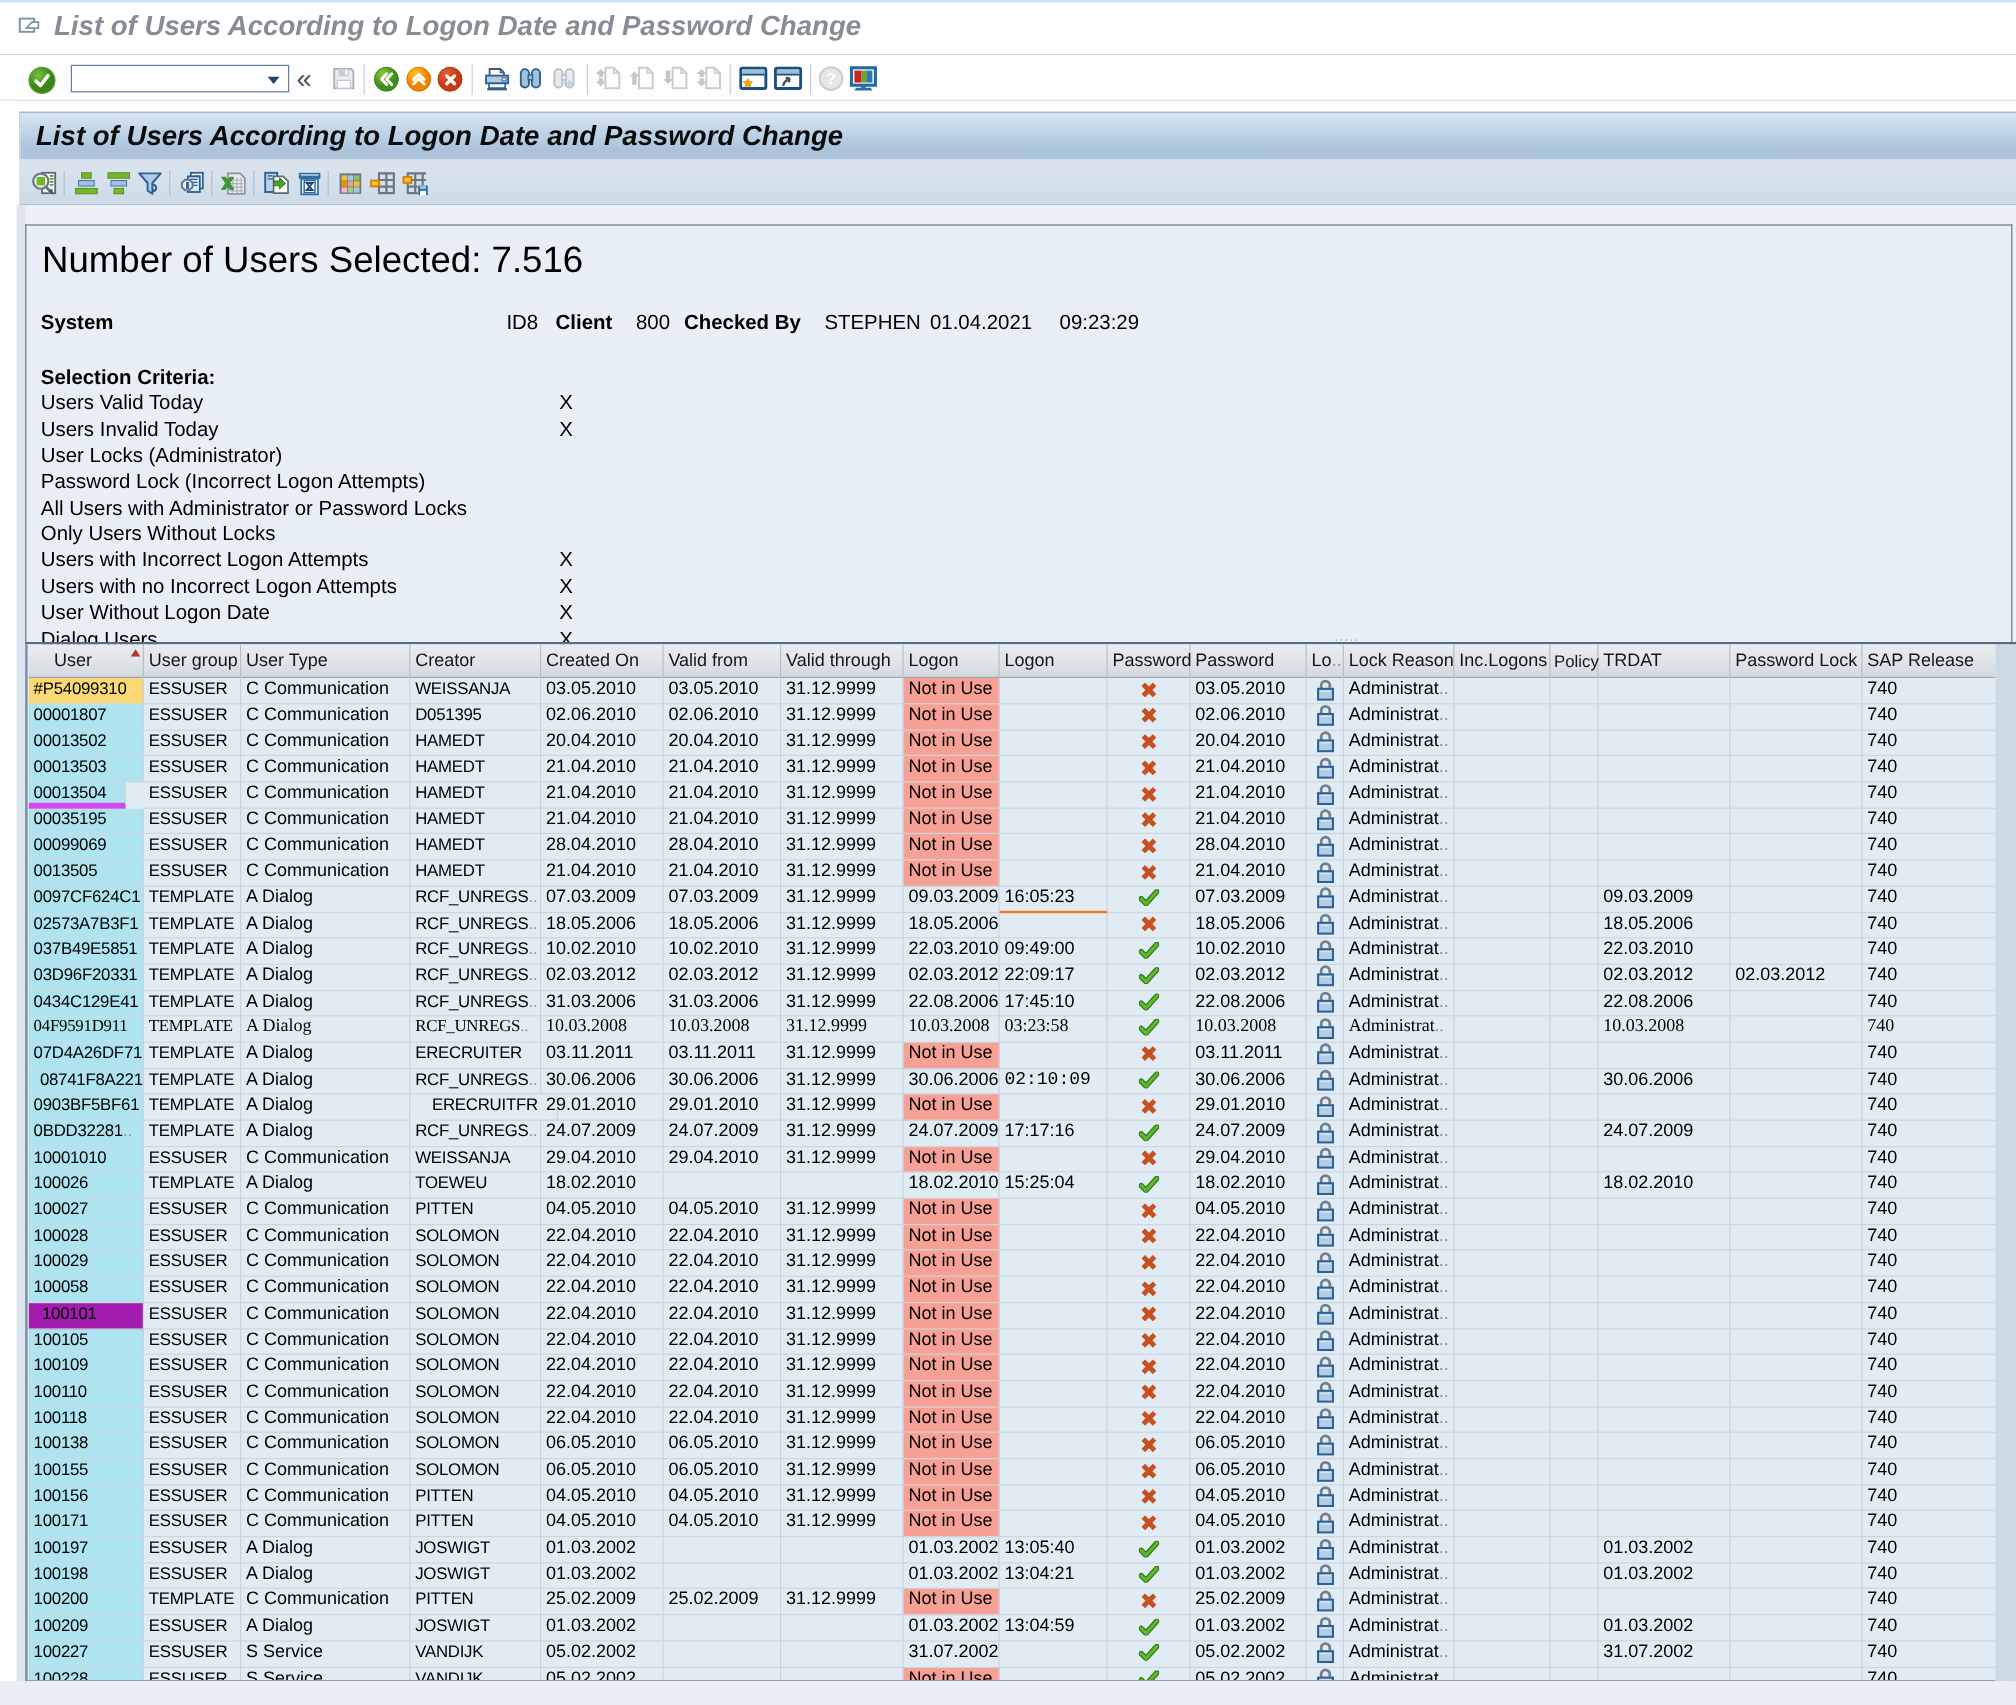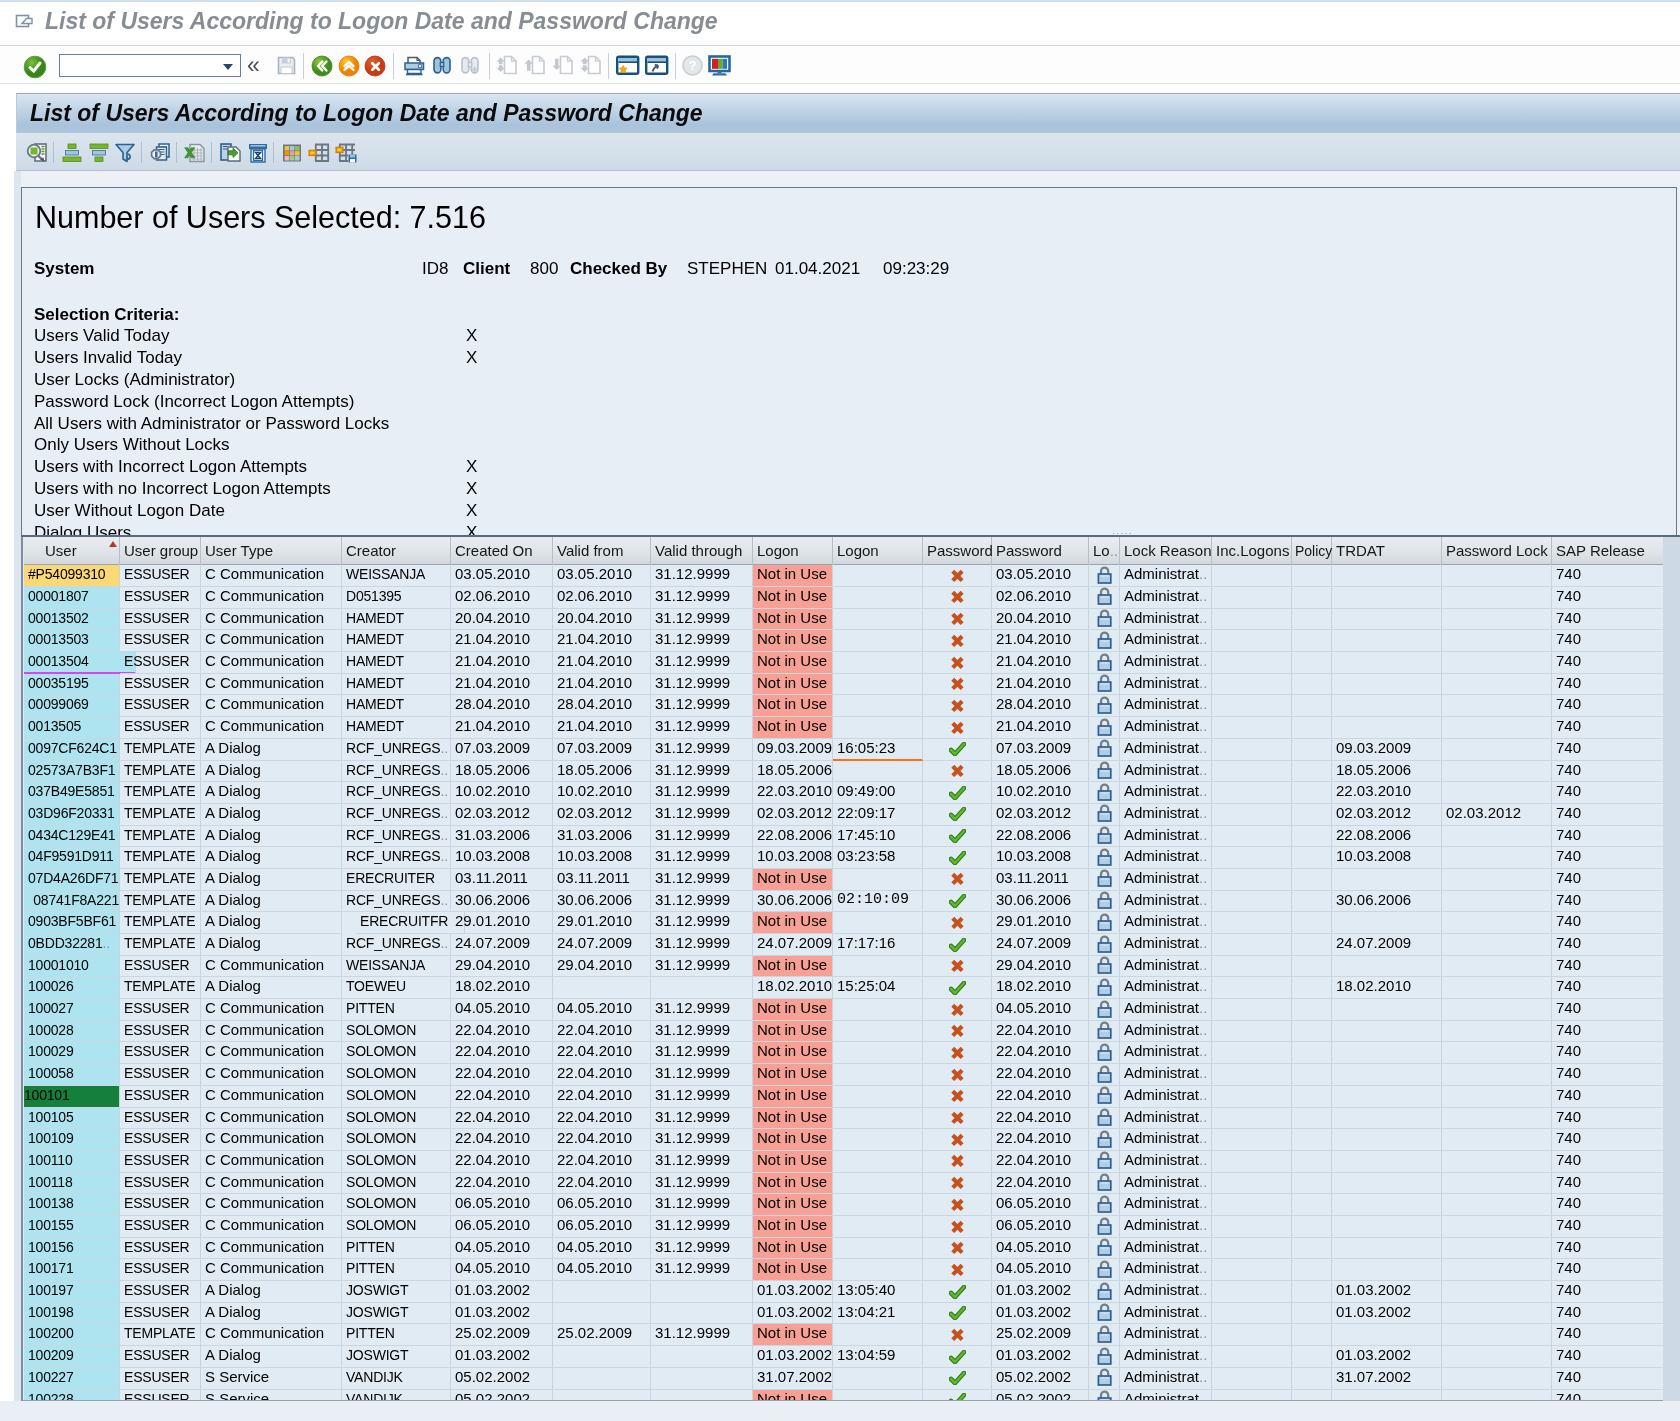--- a/index.html
+++ b/index.html
@@ -368,21 +368,21 @@
           <path d="M4.4 10 h8.4" stroke="#d8e6f2" stroke-width="1.2"></path>
         </svg></div>
 <div style="position:absolute;left:1096px;top:0;width:92px;height:21.69px;border-right:1px solid #c9d3dd;border-bottom:1px solid #ccd6e0;padding:0px 0 0 4px;overflow:hidden;">Administrat<span class="dt">..</span></div>
 <div style="position:absolute;left:1188px;top:0;width:80px;height:21.69px;border-right:1px solid #c9d3dd;border-bottom:1px solid #ccd6e0;padding:0px 0 0 4px;overflow:hidden;"></div>
 <div style="position:absolute;left:1268px;top:0;width:40px;height:21.69px;border-right:1px solid #c9d3dd;border-bottom:1px solid #ccd6e0;padding:0px 0 0 4px;overflow:hidden;"></div>
 <div style="position:absolute;left:1308px;top:0;width:110px;height:21.69px;border-right:1px solid #c9d3dd;border-bottom:1px solid #ccd6e0;padding:0px 0 0 4px;overflow:hidden;"></div>
 <div style="position:absolute;left:1418px;top:0;width:110px;height:21.69px;border-right:1px solid #c9d3dd;border-bottom:1px solid #ccd6e0;padding:0px 0 0 4px;overflow:hidden;"></div>
 <div style="position:absolute;left:1528px;top:0;width:112px;height:21.69px;border-right:1px solid #c9d3dd;border-bottom:1px solid #ccd6e0;padding:0px 0 0 4px;overflow:hidden;">740</div>
 </div>
 <div style="position:absolute;left:1px;top:115.06px;width:1640px;height:21.69px;font-size:15px;color:#000;white-space:nowrap;">
-<div style="position:absolute;left:0px;top:0;width:112px;height:21.69px;border-right:1px solid #c9d3dd;border-bottom:2px solid #d946ef;padding:0px 0 0 4px;overflow:hidden;background:#aee4f0;"><span class="cap">00013504</span></div>
+<div style="position:absolute;left:0px;top:0;width:81px;height:21.69px;border-right:1px solid #c9d3dd;border-bottom:5px solid #d946ef;padding:0px 0 0 4px;overflow:hidden;background:#aee4f0;"><span class="cap">00013504</span></div>
 <div style="position:absolute;left:96px;top:0;width:81px;height:21.69px;border-right:1px solid #c9d3dd;border-bottom:1px solid #ccd6e0;padding:0px 0 0 4px;overflow:hidden;"><span class="cap">ESSUSER</span></div>
 <div style="position:absolute;left:177px;top:0;width:141px;height:21.69px;border-right:1px solid #c9d3dd;border-bottom:1px solid #ccd6e0;padding:0px 0 0 4px;overflow:hidden;">C Communication</div>
 <div style="position:absolute;left:318px;top:0;width:109px;height:21.69px;border-right:1px solid #c9d3dd;border-bottom:1px solid #ccd6e0;padding:0px 0 0 4px;overflow:hidden;"><span class="cap">HAMEDT</span></div>
 <div style="position:absolute;left:427px;top:0;width:102px;height:21.69px;border-right:1px solid #c9d3dd;border-bottom:1px solid #ccd6e0;padding:0px 0 0 4px;overflow:hidden;">21.04.2010</div>
 <div style="position:absolute;left:529px;top:0;width:98px;height:21.69px;border-right:1px solid #c9d3dd;border-bottom:1px solid #ccd6e0;padding:0px 0 0 4px;overflow:hidden;">21.04.2010</div>
 <div style="position:absolute;left:627px;top:0;width:102px;height:21.69px;border-right:1px solid #c9d3dd;border-bottom:1px solid #ccd6e0;padding:0px 0 0 4px;overflow:hidden;">31.12.9999</div>
 <div style="position:absolute;left:729px;top:0;width:80px;height:21.69px;border-right:1px solid #c9d3dd;border-bottom:1px solid #ccd6e0;padding:0px 0 0 4px;overflow:hidden;background:#f7a095;">Not in Use</div>
 <div style="position:absolute;left:809px;top:0;width:90px;height:21.69px;border-right:1px solid #c9d3dd;border-bottom:1px solid #ccd6e0;padding:0px 0 0 4px;overflow:hidden;"></div>
 <div style="position:absolute;left:899px;top:0;width:69px;height:21.69px;border-right:1px solid #c9d3dd;border-bottom:1px solid #ccd6e0;padding:0px 0 0 4px;overflow:hidden;text-align:center;padding-left:0;padding-top:1.5px;"><svg width="15" height="14" viewBox="0 0 15 14" style="vertical-align:-2px">
           <path d="M7.5 4.4 L11 0.9 L14.1 4 L10.6 7.5 L14.1 11 L11 14.1 L7.5 10.6 L4 14.1 L0.9 11 L4.4 7.5 L0.9 4 L4 0.9 Z" fill="#c8501d" transform="scale(0.93) translate(0.5,0)"></path>
@@ -605,21 +605,21 @@
           <rect x="2.4" y="8" width="12.4" height="9" fill="#b2cde4" stroke="#2e6191" stroke-width="1.7"></rect>
           <path d="M4.4 10 h8.4" stroke="#d8e6f2" stroke-width="1.2"></path>
         </svg></div>
 <div style="position:absolute;left:1096px;top:0;width:92px;height:21.69px;border-right:1px solid #c9d3dd;border-bottom:1px solid #ccd6e0;padding:0px 0 0 4px;overflow:hidden;">Administrat<span class="dt">..</span></div>
 <div style="position:absolute;left:1188px;top:0;width:80px;height:21.69px;border-right:1px solid #c9d3dd;border-bottom:1px solid #ccd6e0;padding:0px 0 0 4px;overflow:hidden;"></div>
 <div style="position:absolute;left:1268px;top:0;width:40px;height:21.69px;border-right:1px solid #c9d3dd;border-bottom:1px solid #ccd6e0;padding:0px 0 0 4px;overflow:hidden;"></div>
 <div style="position:absolute;left:1308px;top:0;width:110px;height:21.69px;border-right:1px solid #c9d3dd;border-bottom:1px solid #ccd6e0;padding:0px 0 0 4px;overflow:hidden;">22.08.2006</div>
 <div style="position:absolute;left:1418px;top:0;width:110px;height:21.69px;border-right:1px solid #c9d3dd;border-bottom:1px solid #ccd6e0;padding:0px 0 0 4px;overflow:hidden;"></div>
 <div style="position:absolute;left:1528px;top:0;width:112px;height:21.69px;border-right:1px solid #c9d3dd;border-bottom:1px solid #ccd6e0;padding:0px 0 0 4px;overflow:hidden;">740</div>
 </div>
-<div style="position:absolute;left:1px;top:310.27000000000004px;width:1640px;height:21.69px;font-size:15px;color:#000;white-space:nowrap;">
+<div style="position:absolute;left:1px;top:310.27000000000004px;width:1640px;height:21.69px;font-size:15px;color:#000;white-space:nowrap;font-family:Liberation Serif, serif;">
 <div style="position:absolute;left:0px;top:0;width:96px;height:21.69px;border-right:1px solid #c9d3dd;border-bottom:1px solid #ccd6e0;padding:0px 0 0 4px;overflow:hidden;background:#aee4f0;"><span class="cap">04F9591D911</span></div>
 <div style="position:absolute;left:96px;top:0;width:81px;height:21.69px;border-right:1px solid #c9d3dd;border-bottom:1px solid #ccd6e0;padding:0px 0 0 4px;overflow:hidden;"><span class="cap">TEMPLATE</span></div>
 <div style="position:absolute;left:177px;top:0;width:141px;height:21.69px;border-right:1px solid #c9d3dd;border-bottom:1px solid #ccd6e0;padding:0px 0 0 4px;overflow:hidden;">A Dialog</div>
 <div style="position:absolute;left:318px;top:0;width:109px;height:21.69px;border-right:1px solid #c9d3dd;border-bottom:1px solid #ccd6e0;padding:0px 0 0 4px;overflow:hidden;"><span class="cap">RCF_UNREGS<span class="dt">..</span></span></div>
 <div style="position:absolute;left:427px;top:0;width:102px;height:21.69px;border-right:1px solid #c9d3dd;border-bottom:1px solid #ccd6e0;padding:0px 0 0 4px;overflow:hidden;">10.03.2008</div>
 <div style="position:absolute;left:529px;top:0;width:98px;height:21.69px;border-right:1px solid #c9d3dd;border-bottom:1px solid #ccd6e0;padding:0px 0 0 4px;overflow:hidden;">10.03.2008</div>
 <div style="position:absolute;left:627px;top:0;width:102px;height:21.69px;border-right:1px solid #c9d3dd;border-bottom:1px solid #ccd6e0;padding:0px 0 0 4px;overflow:hidden;">31.12.9999</div>
 <div style="position:absolute;left:729px;top:0;width:80px;height:21.69px;border-right:1px solid #c9d3dd;border-bottom:1px solid #ccd6e0;padding:0px 0 0 4px;overflow:hidden;">10.03.2008</div>
 <div style="position:absolute;left:809px;top:0;width:90px;height:21.69px;border-right:1px solid #c9d3dd;border-bottom:1px solid #ccd6e0;padding:0px 0 0 4px;overflow:hidden;">03:23:58</div>
 <div style="position:absolute;left:899px;top:0;width:69px;height:21.69px;border-right:1px solid #c9d3dd;border-bottom:1px solid #ccd6e0;padding:0px 0 0 4px;overflow:hidden;text-align:center;padding-left:0;padding-top:1.5px;"><svg width="17" height="14" viewBox="0 0 17 14" style="vertical-align:-2px">
@@ -896,21 +896,21 @@
           <path d="M4.4 10 h8.4" stroke="#d8e6f2" stroke-width="1.2"></path>
         </svg></div>
 <div style="position:absolute;left:1096px;top:0;width:92px;height:21.69px;border-right:1px solid #c9d3dd;border-bottom:1px solid #ccd6e0;padding:0px 0 0 4px;overflow:hidden;">Administrat<span class="dt">..</span></div>
 <div style="position:absolute;left:1188px;top:0;width:80px;height:21.69px;border-right:1px solid #c9d3dd;border-bottom:1px solid #ccd6e0;padding:0px 0 0 4px;overflow:hidden;"></div>
 <div style="position:absolute;left:1268px;top:0;width:40px;height:21.69px;border-right:1px solid #c9d3dd;border-bottom:1px solid #ccd6e0;padding:0px 0 0 4px;overflow:hidden;"></div>
 <div style="position:absolute;left:1308px;top:0;width:110px;height:21.69px;border-right:1px solid #c9d3dd;border-bottom:1px solid #ccd6e0;padding:0px 0 0 4px;overflow:hidden;"></div>
 <div style="position:absolute;left:1418px;top:0;width:110px;height:21.69px;border-right:1px solid #c9d3dd;border-bottom:1px solid #ccd6e0;padding:0px 0 0 4px;overflow:hidden;"></div>
 <div style="position:absolute;left:1528px;top:0;width:112px;height:21.69px;border-right:1px solid #c9d3dd;border-bottom:1px solid #ccd6e0;padding:0px 0 0 4px;overflow:hidden;">740</div>
 </div>
 <div style="position:absolute;left:1px;top:548.86px;width:1640px;height:21.69px;font-size:15px;color:#000;white-space:nowrap;">
-<div style="position:absolute;left:0px;top:0;width:96px;height:21.69px;border-right:1px solid #c9d3dd;border-bottom:1px solid #ccd6e0;padding:0px 0 0 0;overflow:hidden;background:#15803d;"><span class="cap">100101</span></div>
+<div style="position:absolute;left:0px;top:0;width:96px;height:21.69px;border-right:1px solid #c9d3dd;border-bottom:1px solid #ccd6e0;padding:0px 0 0 11px;overflow:hidden;background:#a21caf;"><span class="cap">100101</span></div>
 <div style="position:absolute;left:96px;top:0;width:81px;height:21.69px;border-right:1px solid #c9d3dd;border-bottom:1px solid #ccd6e0;padding:0px 0 0 4px;overflow:hidden;"><span class="cap">ESSUSER</span></div>
 <div style="position:absolute;left:177px;top:0;width:141px;height:21.69px;border-right:1px solid #c9d3dd;border-bottom:1px solid #ccd6e0;padding:0px 0 0 4px;overflow:hidden;">C Communication</div>
 <div style="position:absolute;left:318px;top:0;width:109px;height:21.69px;border-right:1px solid #c9d3dd;border-bottom:1px solid #ccd6e0;padding:0px 0 0 4px;overflow:hidden;"><span class="cap">SOLOMON</span></div>
 <div style="position:absolute;left:427px;top:0;width:102px;height:21.69px;border-right:1px solid #c9d3dd;border-bottom:1px solid #ccd6e0;padding:0px 0 0 4px;overflow:hidden;">22.04.2010</div>
 <div style="position:absolute;left:529px;top:0;width:98px;height:21.69px;border-right:1px solid #c9d3dd;border-bottom:1px solid #ccd6e0;padding:0px 0 0 4px;overflow:hidden;">22.04.2010</div>
 <div style="position:absolute;left:627px;top:0;width:102px;height:21.69px;border-right:1px solid #c9d3dd;border-bottom:1px solid #ccd6e0;padding:0px 0 0 4px;overflow:hidden;">31.12.9999</div>
 <div style="position:absolute;left:729px;top:0;width:80px;height:21.69px;border-right:1px solid #c9d3dd;border-bottom:1px solid #ccd6e0;padding:0px 0 0 4px;overflow:hidden;background:#f7a095;">Not in Use</div>
 <div style="position:absolute;left:809px;top:0;width:90px;height:21.69px;border-right:1px solid #c9d3dd;border-bottom:1px solid #ccd6e0;padding:0px 0 0 4px;overflow:hidden;"></div>
 <div style="position:absolute;left:899px;top:0;width:69px;height:21.69px;border-right:1px solid #c9d3dd;border-bottom:1px solid #ccd6e0;padding:0px 0 0 4px;overflow:hidden;text-align:center;padding-left:0;padding-top:1.5px;"><svg width="15" height="14" viewBox="0 0 15 14" style="vertical-align:-2px">
           <path d="M7.5 4.4 L11 0.9 L14.1 4 L10.6 7.5 L14.1 11 L11 14.1 L7.5 10.6 L4 14.1 L0.9 11 L4.4 7.5 L0.9 4 L4 0.9 Z" fill="#c8501d" transform="scale(0.93) translate(0.5,0)"></path>

